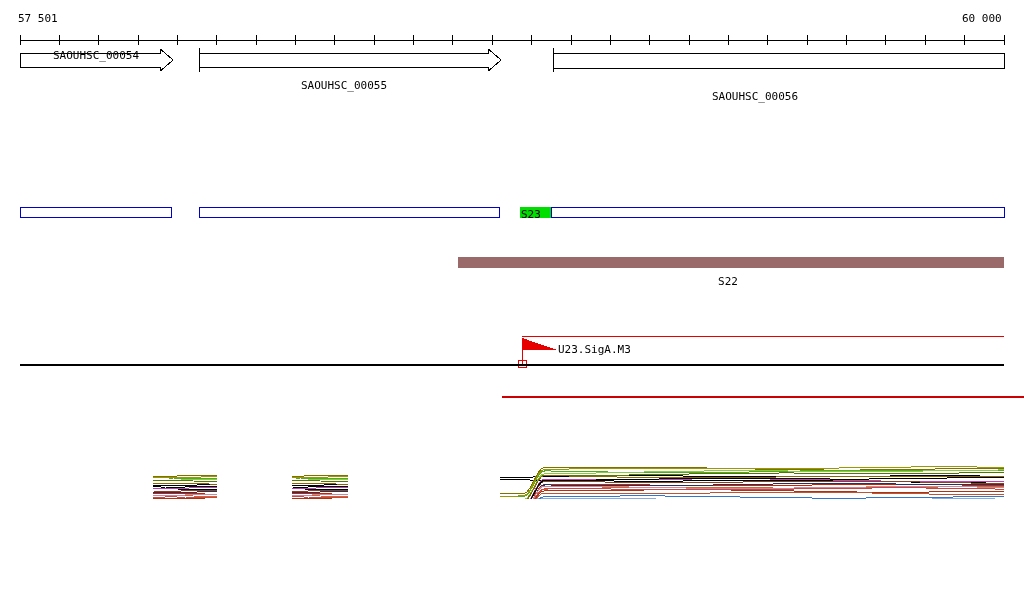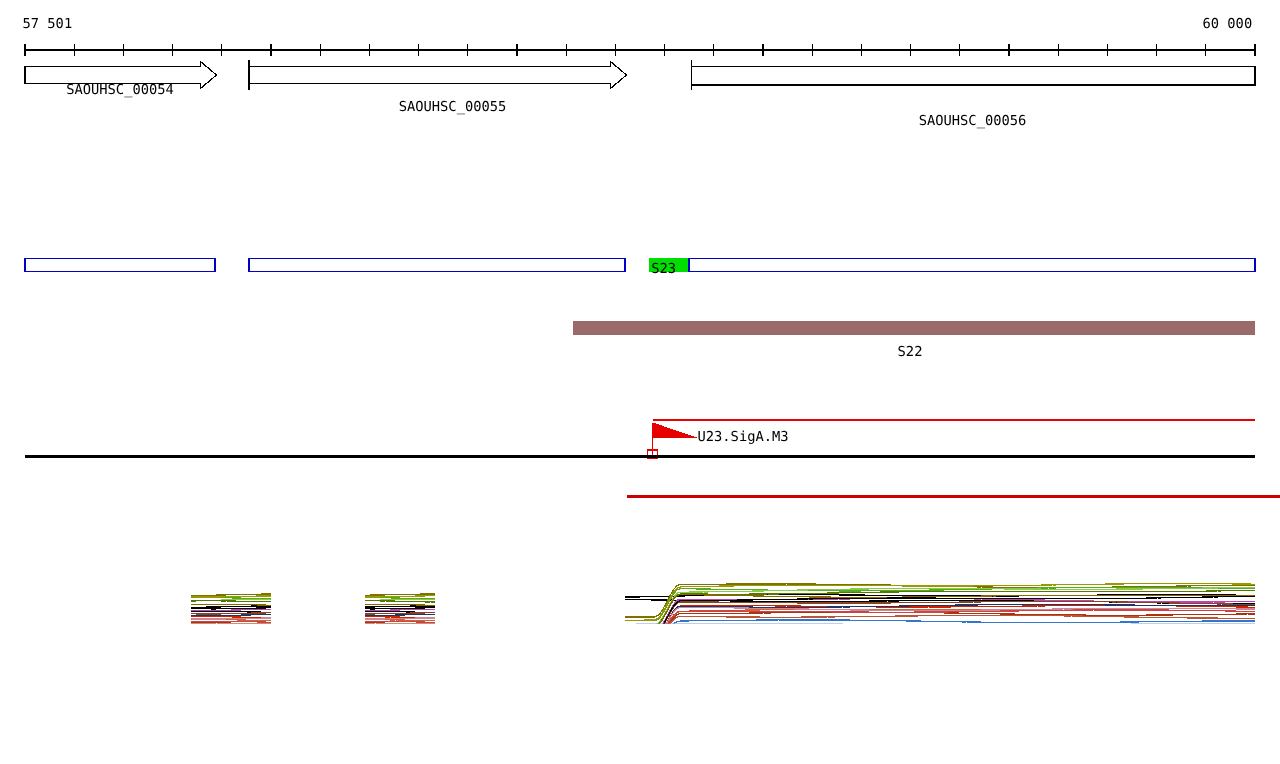--- a/index.html
+++ b/index.html
@@ -205,20 +205,20 @@
         <polyline points="153.1,588.3 157.1,588.2 161.1,588.2 165.1,588.1 169.1,588.1" fill="none" stroke="#dd2200" stroke-width="1"></polyline>
         <polyline points="178.3,588.1 182.3,588.2 186.3,588.2 190.3,588.3 194.3,588.4 198.3,588.5 202.3,588.6 206.3,588.7 210.3,588.8 214.3,588.9 218.3,589.0" fill="none" stroke="#dd2200" stroke-width="1"></polyline>
         <polyline points="292.1,588.1 296.1,588.1 300.1,588.1 304.1,588.1 308.1,588.2 312.1,588.2 316.1,588.3 320.1,588.4 324.1,588.5 328.1,588.6 332.1,588.7 336.1,588.8 340.1,588.9 344.1,589.0 348.1,589.0" fill="none" stroke="#dd2200" stroke-width="1"></polyline>
         <polyline points="500.0,591.9 503.0,591.9 506.0,591.8 509.0,591.8 512.0,591.8 515.0,591.8 518.0,591.8 521.0,591.7 524.0,591.5 527.0,591.0 530.0,590.5 533.0,590.0 536.0,589.7 539.0,589.6 542.0,589.5 545.0,589.5 548.0,589.4 551.0,589.4 554.0,589.3 557.0,589.3 560.0,589.2 563.0,589.2 566.0,589.1 569.0,589.1 572.0,589.0 575.0,589.0 578.0,588.9 581.0,588.9 584.0,588.8 587.0,588.8 590.0,588.7 593.0,588.7 596.0,588.6 599.0,588.6 602.0,588.5 605.0,588.5 608.0,588.4 611.0,588.4 614.0,588.4 617.0,588.3 620.0,588.3 623.0,588.2 626.0,588.2 629.0,588.2 632.0,588.2 635.0,588.1 638.0,588.1 641.0,588.1 644.0,588.1 647.0,588.0 650.0,588.0 653.0,588.0 656.0,588.0 659.0,588.0 662.0,588.0 665.0,588.0 668.0,588.0 671.0,588.0 674.0,588.0 677.0,588.0 680.0,588.0 683.0,588.0 686.0,588.0 689.0,588.0 692.0,588.0 695.0,588.0 698.0,588.1 701.0,588.1 704.0,588.1 707.0,588.1 710.0,588.1 713.0,588.2 716.0,588.2 719.0,588.2 722.0,588.2 725.0,588.3 728.0,588.3 731.0,588.3 734.0,588.3 737.0,588.4 740.0,588.4 743.0,588.4 746.0,588.4 749.0,588.5 752.0,588.5 755.0,588.5 758.0,588.5 761.0,588.5 764.0,588.6 767.0,588.6 770.0,588.6 773.0,588.6 776.0,588.6 779.0,588.6 782.0,588.6 785.0,588.6 788.0,588.6 791.0,588.6 794.0,588.6 797.0,588.6 800.0,588.6 803.0,588.6 806.0,588.6 809.0,588.6 812.0,588.6 815.0,588.5 818.0,588.5 821.0,588.5 824.0,588.5 827.0,588.5 830.0,588.4 833.0,588.4 836.0,588.4 839.0,588.3 842.0,588.3 845.0,588.2 848.0,588.2 851.0,588.2 854.0,588.1 857.0,588.1 860.0,588.0 863.0,588.0 866.0,587.9 869.0,587.9 872.0,587.8 875.0,587.8 878.0,587.8 881.0,587.7 884.0,587.7 887.0,587.6 890.0,587.6 893.0,587.5 896.0,587.5 899.0,587.4 902.0,587.4 905.0,587.3 908.0,587.3 911.0,587.3 914.0,587.2 917.0,587.2 920.0,587.1 923.0,587.1 926.0,587.1 929.0,587.0 932.0,587.0 935.0,587.0 938.0,587.0 941.0,587.0 944.0,586.9 947.0,586.9 950.0,586.9 953.0,586.9 956.0,586.9 959.0,586.9 962.0,586.9 965.0,586.9 968.0,586.9 971.0,586.9 974.0,586.9 977.0,586.9 980.0,587.0 983.0,587.0 986.0,587.0 989.0,587.0 992.0,587.0 995.0,587.1 998.0,587.1 1001.0,587.1 1004.0,587.2" fill="none" stroke="#dd2200" stroke-width="1"></polyline>
       </g>
     </svg>
 
   <span class="lbl" style="left:18px;top:13px">57 501</span>
   <span class="lbl" style="left:962px;top:13px">60 000</span>
 
-  <span class="lbl ctr" style="left:96px;top:66px">SAOUHSC_00054</span>
-  <span class="lbl ctr" style="left:362px;top:80px">SAOUHSC_00055</span>
-  <span class="lbl ctr" style="left:778px;top:91px">SAOUHSC_00056</span>
+  <span class="lbl ctr" style="left:96px;top:50px">SAOUHSC_00054</span>
+  <span class="lbl ctr" style="left:344px;top:80px">SAOUHSC_00055</span>
+  <span class="lbl ctr" style="left:755px;top:91px">SAOUHSC_00056</span>
 
   <span class="lbl" style="left:521px;top:209px">S23</span>
   <span class="lbl ctr" style="left:728px;top:276px">S22</span>
   <span class="lbl" style="left:558px;top:344px">U23.SigA.M3</span>
 </div>
 
 </body></html>

